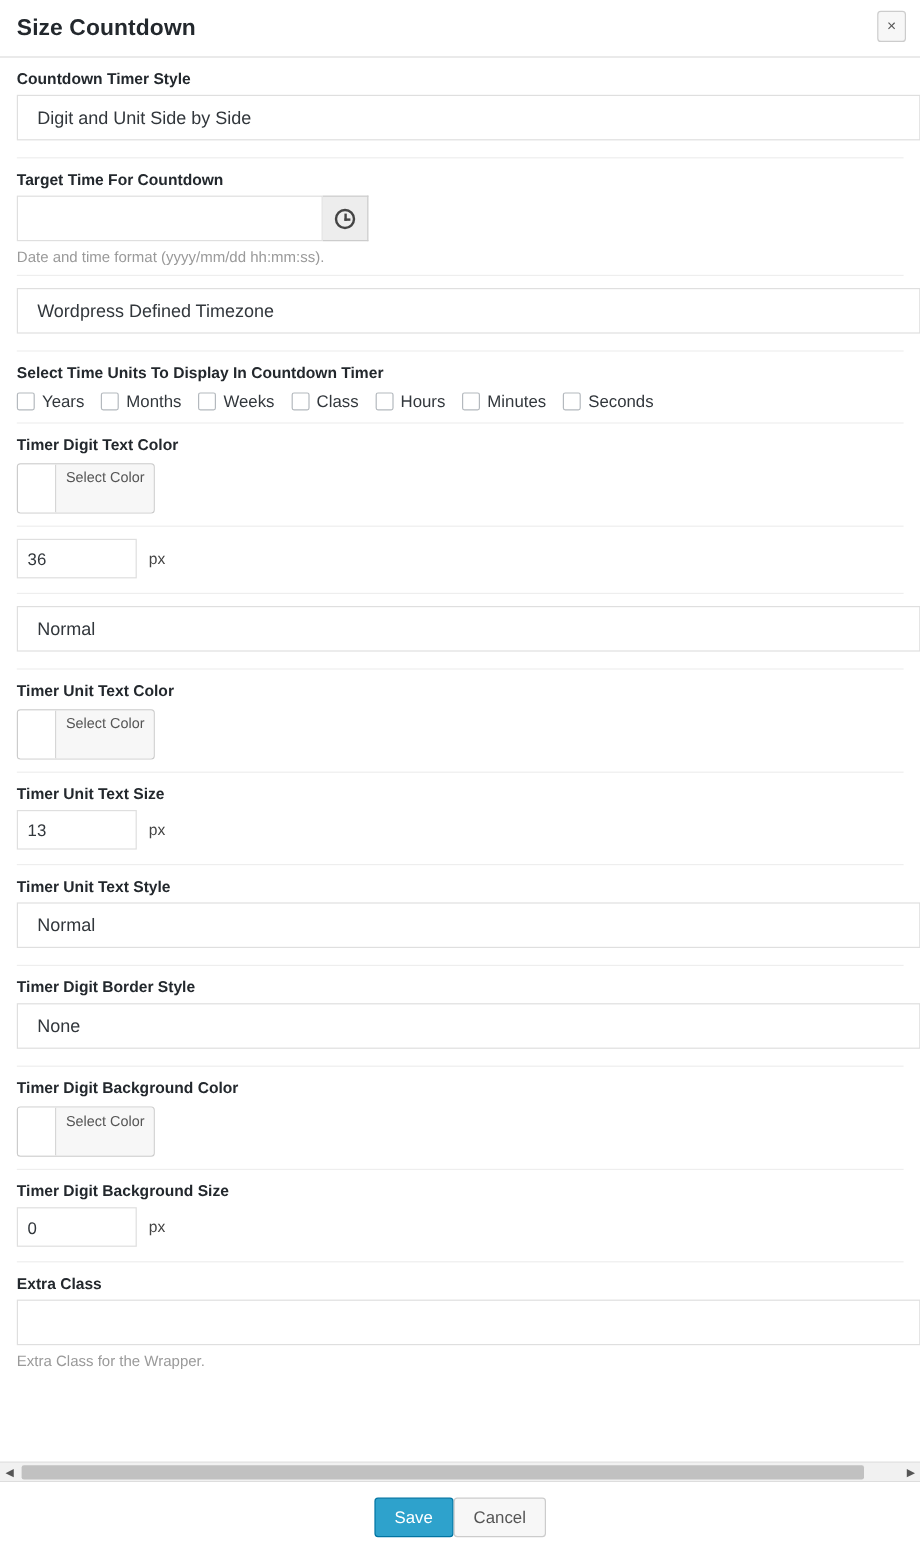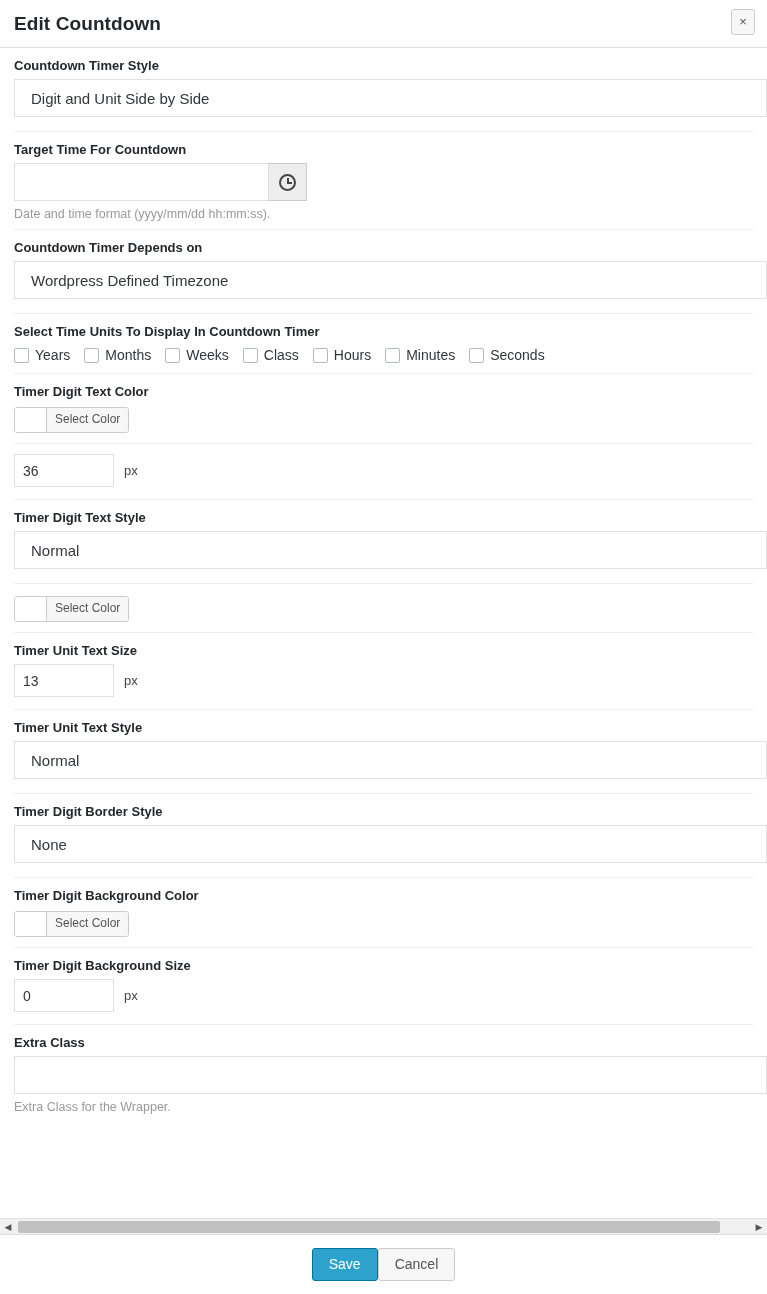--- a/index.html
+++ b/index.html
@@ -189,21 +189,21 @@
     font-size: 14px;
     color: #32373c;
   }
 
   
   .colorbtn {
     display: inline-flex;
     align-items: stretch;
     border: 1px solid #ccc;
     background: #fff;
-    height: 26px;
+    height: 42px;
     border-radius: 3px;
     overflow: hidden;
     margin: 2px 0 10px 0;
     cursor: pointer;
   }
   .color-swatch {
     width: 32px;
     background: #ffffff;
     border-right: 1px solid #ccc;
   }
@@ -279,21 +279,21 @@
   .btn-secondary {
     background: #f7f7f7;
     border: 1px solid #ccc;
     color: #555;
   }
 </style>
 </head>
 <body>
 
 <div class="modal-header">
-  <div class="modal-title">Edit Countdown</div>
+  <div class="modal-title">Size Countdown</div>
   <button class="close-btn">×</button>
 </div>
 
 <div class="modal-body">
   <div class="scroll-area">
 
     <div class="field field-sep">
       <label class="field-label">Countdown Timer Style</label>
       <div class="wide-row">
         <input class="select-input" readonly="" value="Digit and Unit Side by Side" style="">
@@ -306,21 +306,20 @@
       <div class="datetime-wrap">
         <input class="text-input" type="text" placeholder="" style="">
         <div class="dt-button">
           <span class="clock-ico"></span>
         </div>
       </div>
       <div class="help-text">Date and time format (yyyy/mm/dd hh:mm:ss).</div>
     </div>
 
     <div class="field field-sep">
-      <label class="field-label">Countdown Timer Depends on</label>
       <div class="wide-row">
         <input class="select-input" readonly="" value="Wordpress Defined Timezone" style="">
       </div>
       <div style="height:14px"></div>
     </div>
 
     <div class="field field-sep">
       <label class="field-label">Select Time Units To Display In Countdown Timer</label>
       <div class="checkbox-row">
         <span class="cb-item">
@@ -364,28 +363,28 @@
 
     <div class="field field-sep">
       <div class="inline-row">
         <input class="small-input" type="text" value="36" style="">
         <span class="unit-suffix">px</span>
       </div>
       <div style="height:12px"></div>
     </div>
 
     <div class="field field-sep">
-      <label class="field-label">Timer Digit Text Style</label>
       <div class="wide-row">
         <input class="select-input" readonly="" value="Normal" style="">
       </div>
       <div style="height:14px"></div>
     </div>
 
     <div class="field field-sep">
+      <label class="field-label">Timer Unit Text Color</label>
       <div class="colorbtn">
         <span class="color-swatch"></span>
         <span class="color-text">Select Color</span>
       </div>
     </div>
 
     <div class="field field-sep">
       <label class="field-label">Timer Unit Text Size</label>
       <div class="inline-row">
         <input class="small-input" type="text" value="13" style="">

